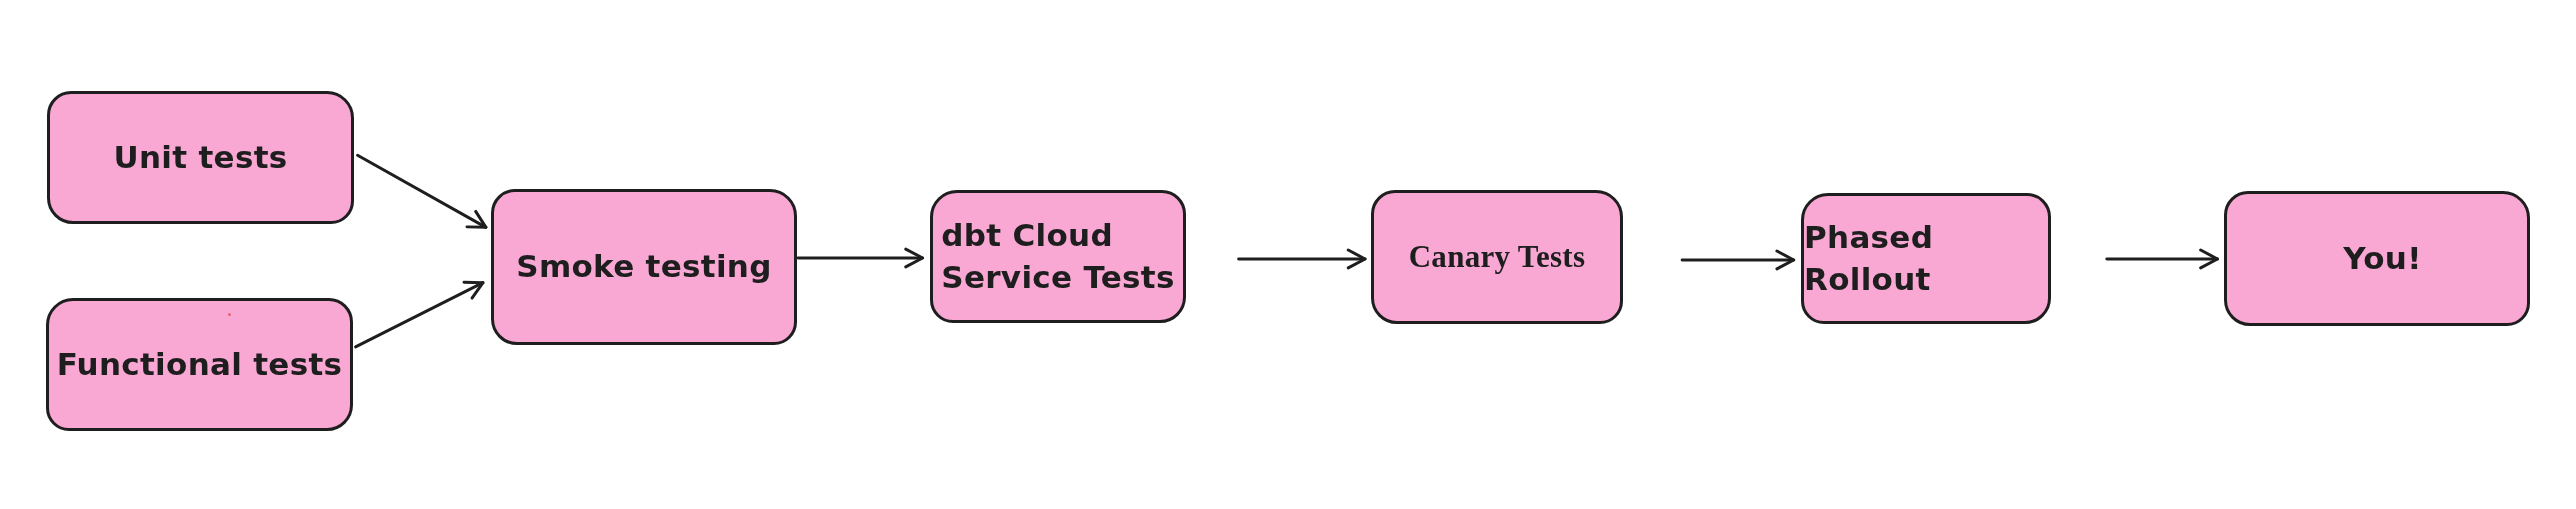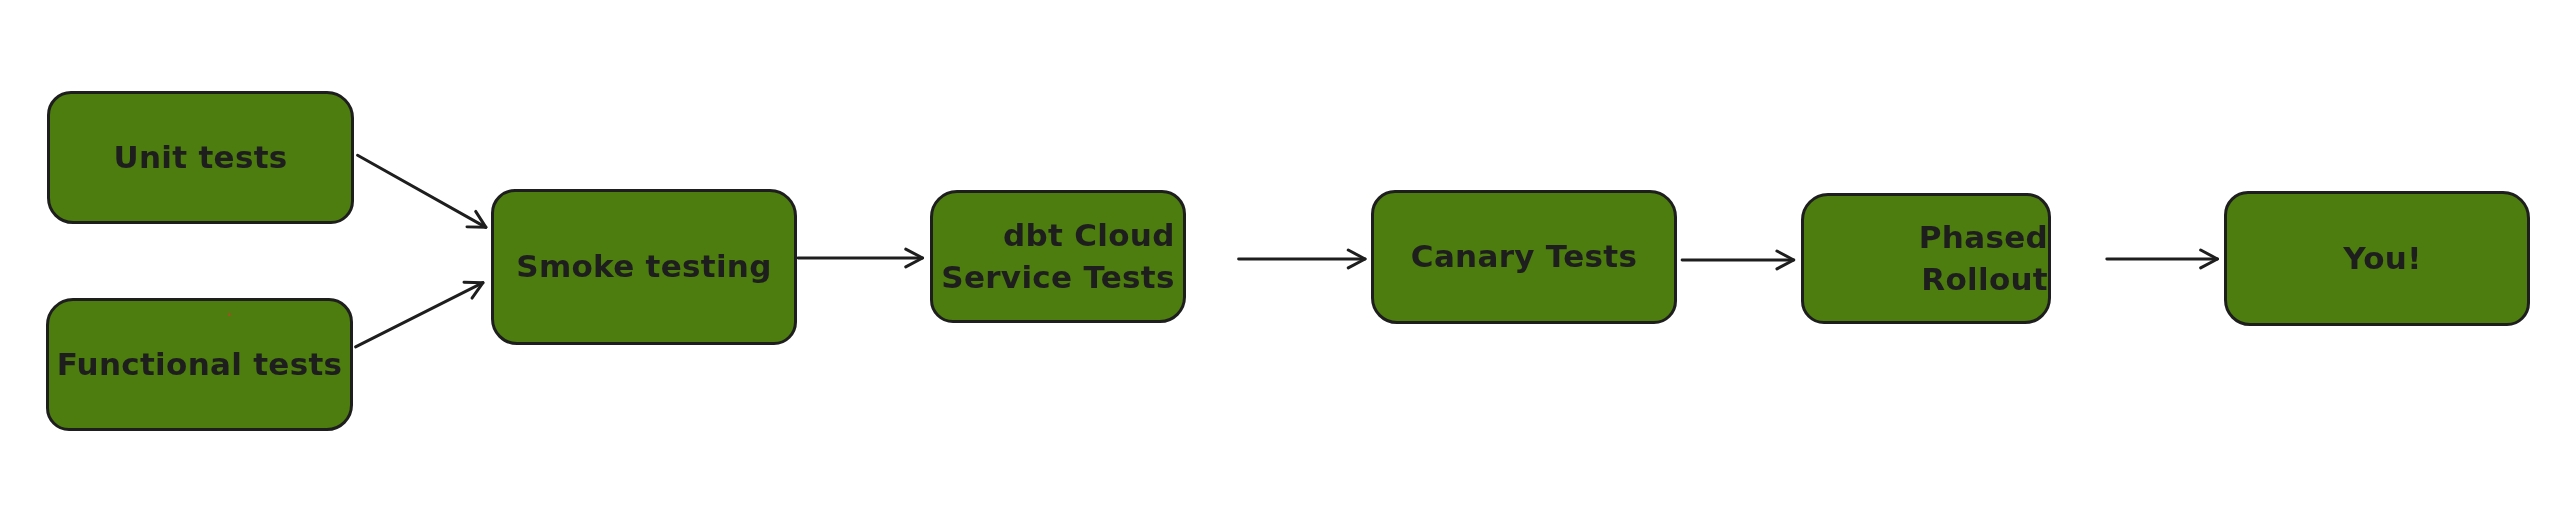--- a/index.html
+++ b/index.html
@@ -13,43 +13,43 @@
   }
   .canvas {
     position: relative;
     width: 2576px;
     height: 510px;
     background: #ffffff;
   }
   .node {
     position: absolute;
     box-sizing: border-box;
-    background: #4d7c0f;
+    background: #f9a8d4;
     border: 3px solid #1e1e1e;
     border-radius: 26px;
     display: flex;
     align-items: center;
     justify-content: center;
-    text-align: right;
+    text-align: left;
     color: #1e1e1e;
     font-size: 31px;
     font-weight: 600;
     letter-spacing: 0.3px;
     line-height: 1.35;
     white-space: pre-line;
   }
   
   .node:nth-child(odd)  { border-radius: 27px 24px 26px 23px; }
   .node:nth-child(even) { border-radius: 24px 27px 23px 26px; }
 
   .node-unit       { left: 47px;   top: 91px;  width: 307px; height: 133px; }
   .node-functional { left: 46px;   top: 298px; width: 307px; height: 133px; }
   .node-smoke      { left: 491px;  top: 189px; width: 306px; height: 156px; }
   .node-dbt        { left: 930px;  top: 190px; width: 256px; height: 133px; }
-  .node-canary     { left: 1371px; top: 190px; width: 306px; height: 134px; }
+  .node-canary     { left: 1371px; top: 190px; width: 252px; height: 134px; font-family: Liberation Serif, serif; }
   .node-phased     { left: 1801px; top: 193px; width: 250px; height: 131px; }
   .node-you        { left: 2224px; top: 191px; width: 306px; height: 135px; padding-left: 11px; }
 
   .edges-layer {
     position: absolute;
     left: 0; top: 0;
     width: 2576px;
     height: 510px;
     pointer-events: none;
   }

